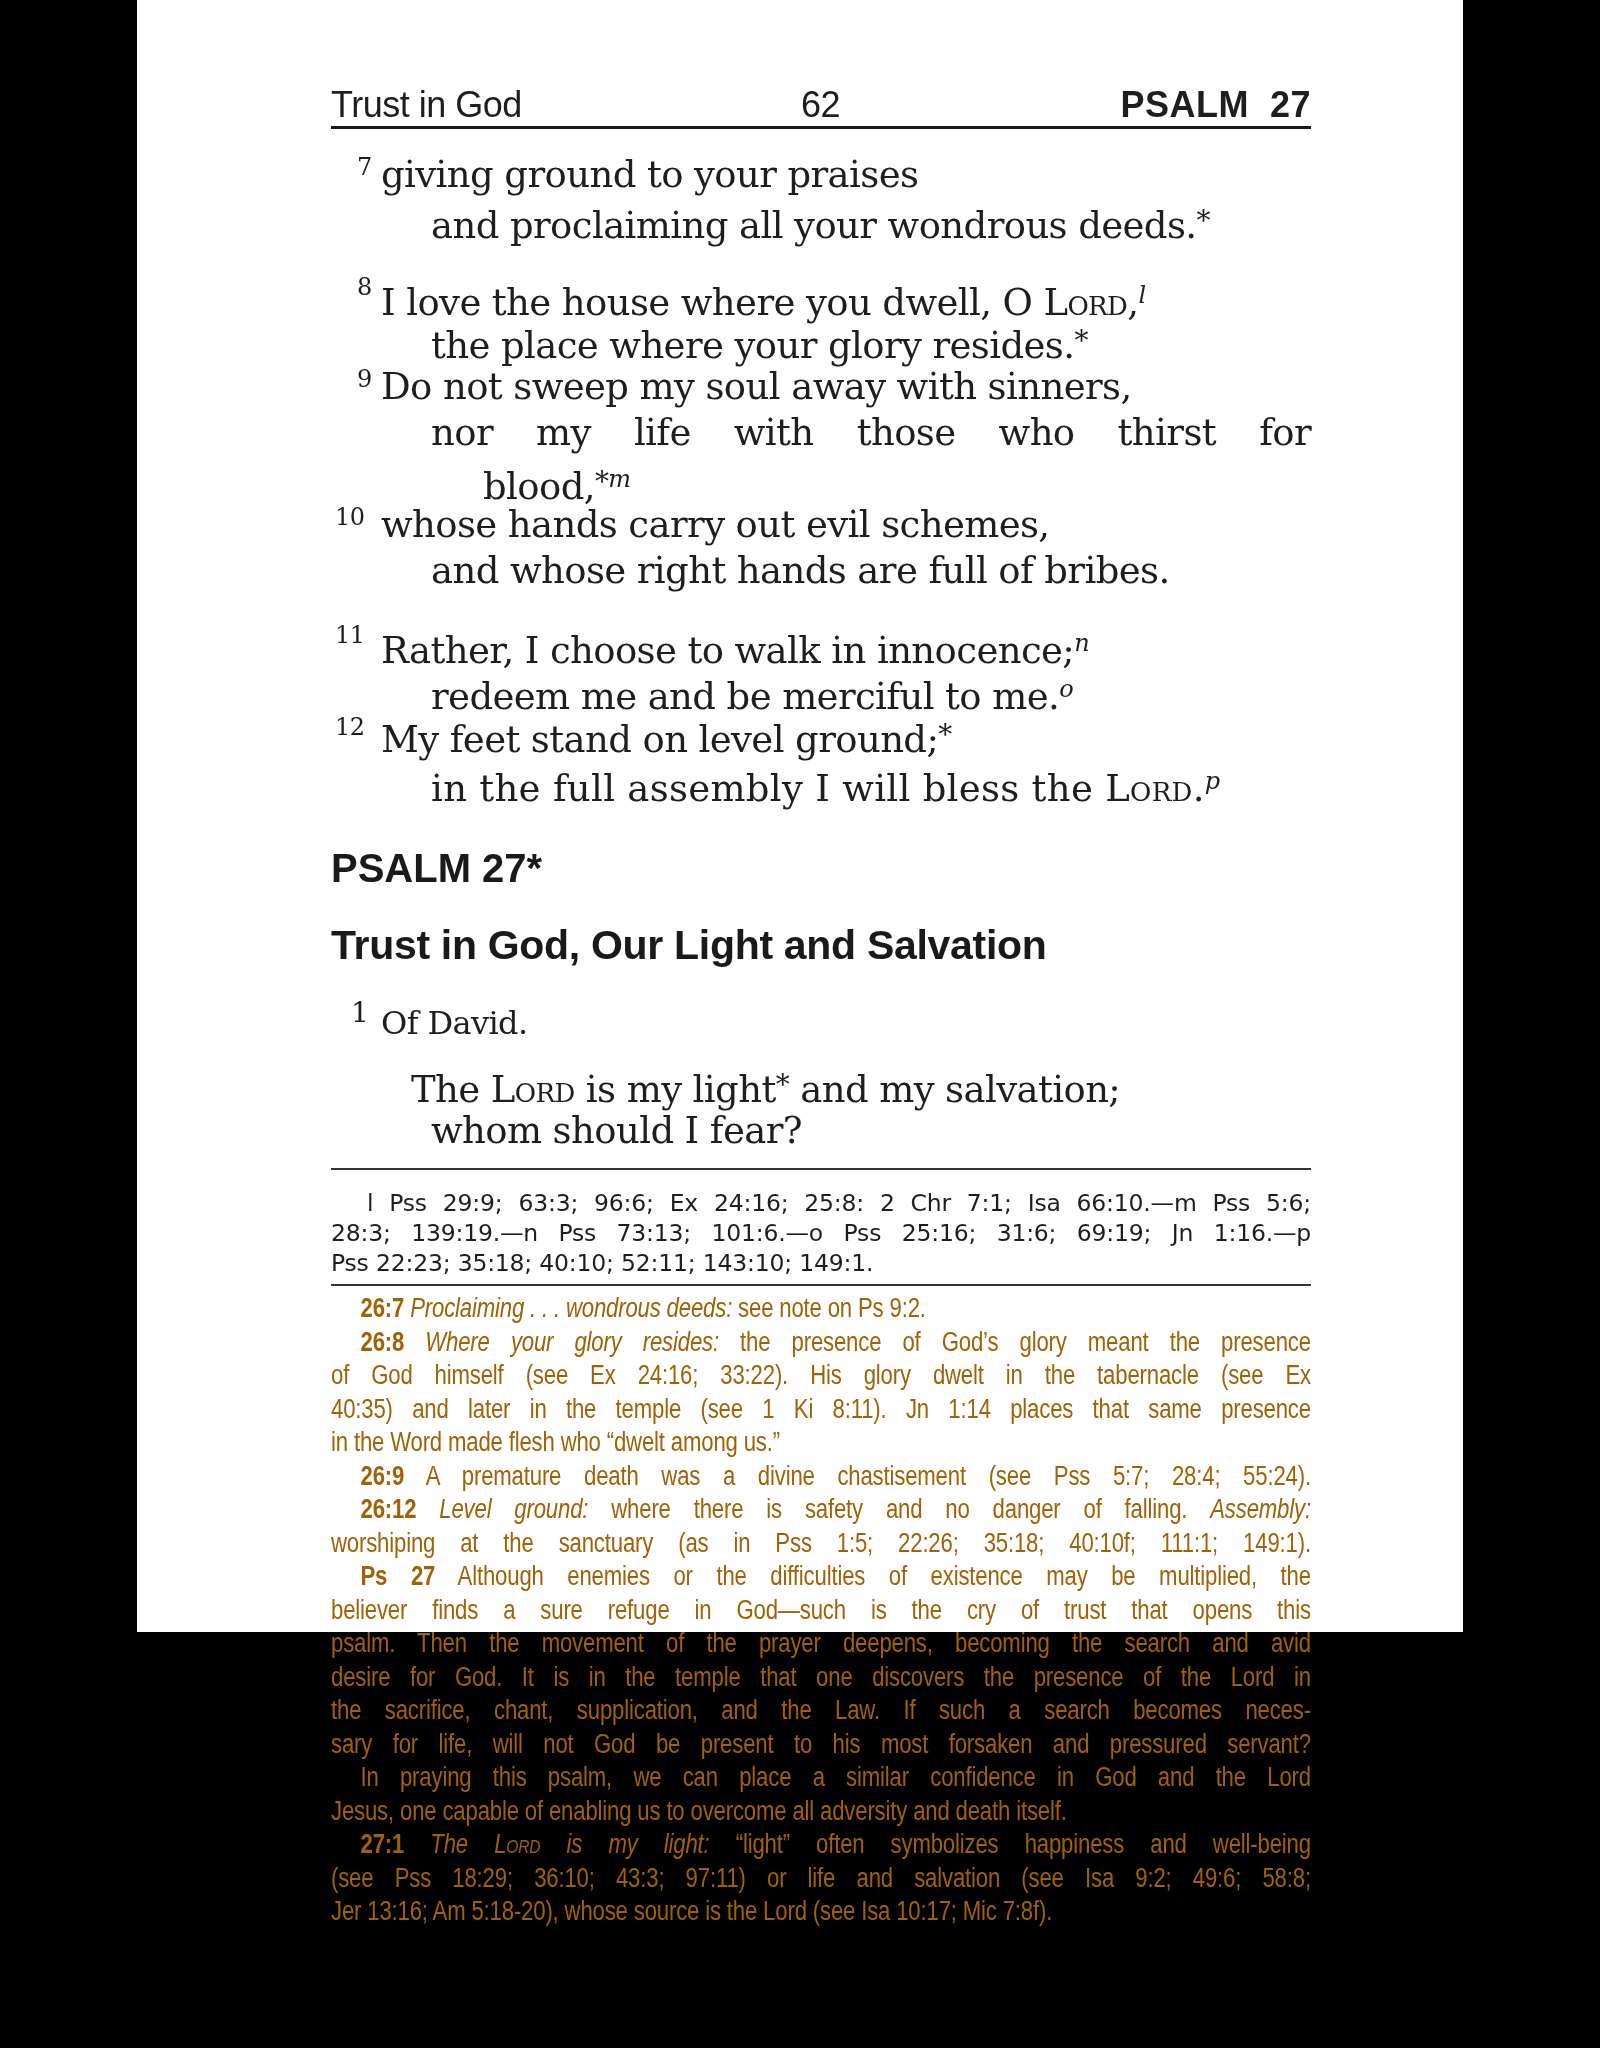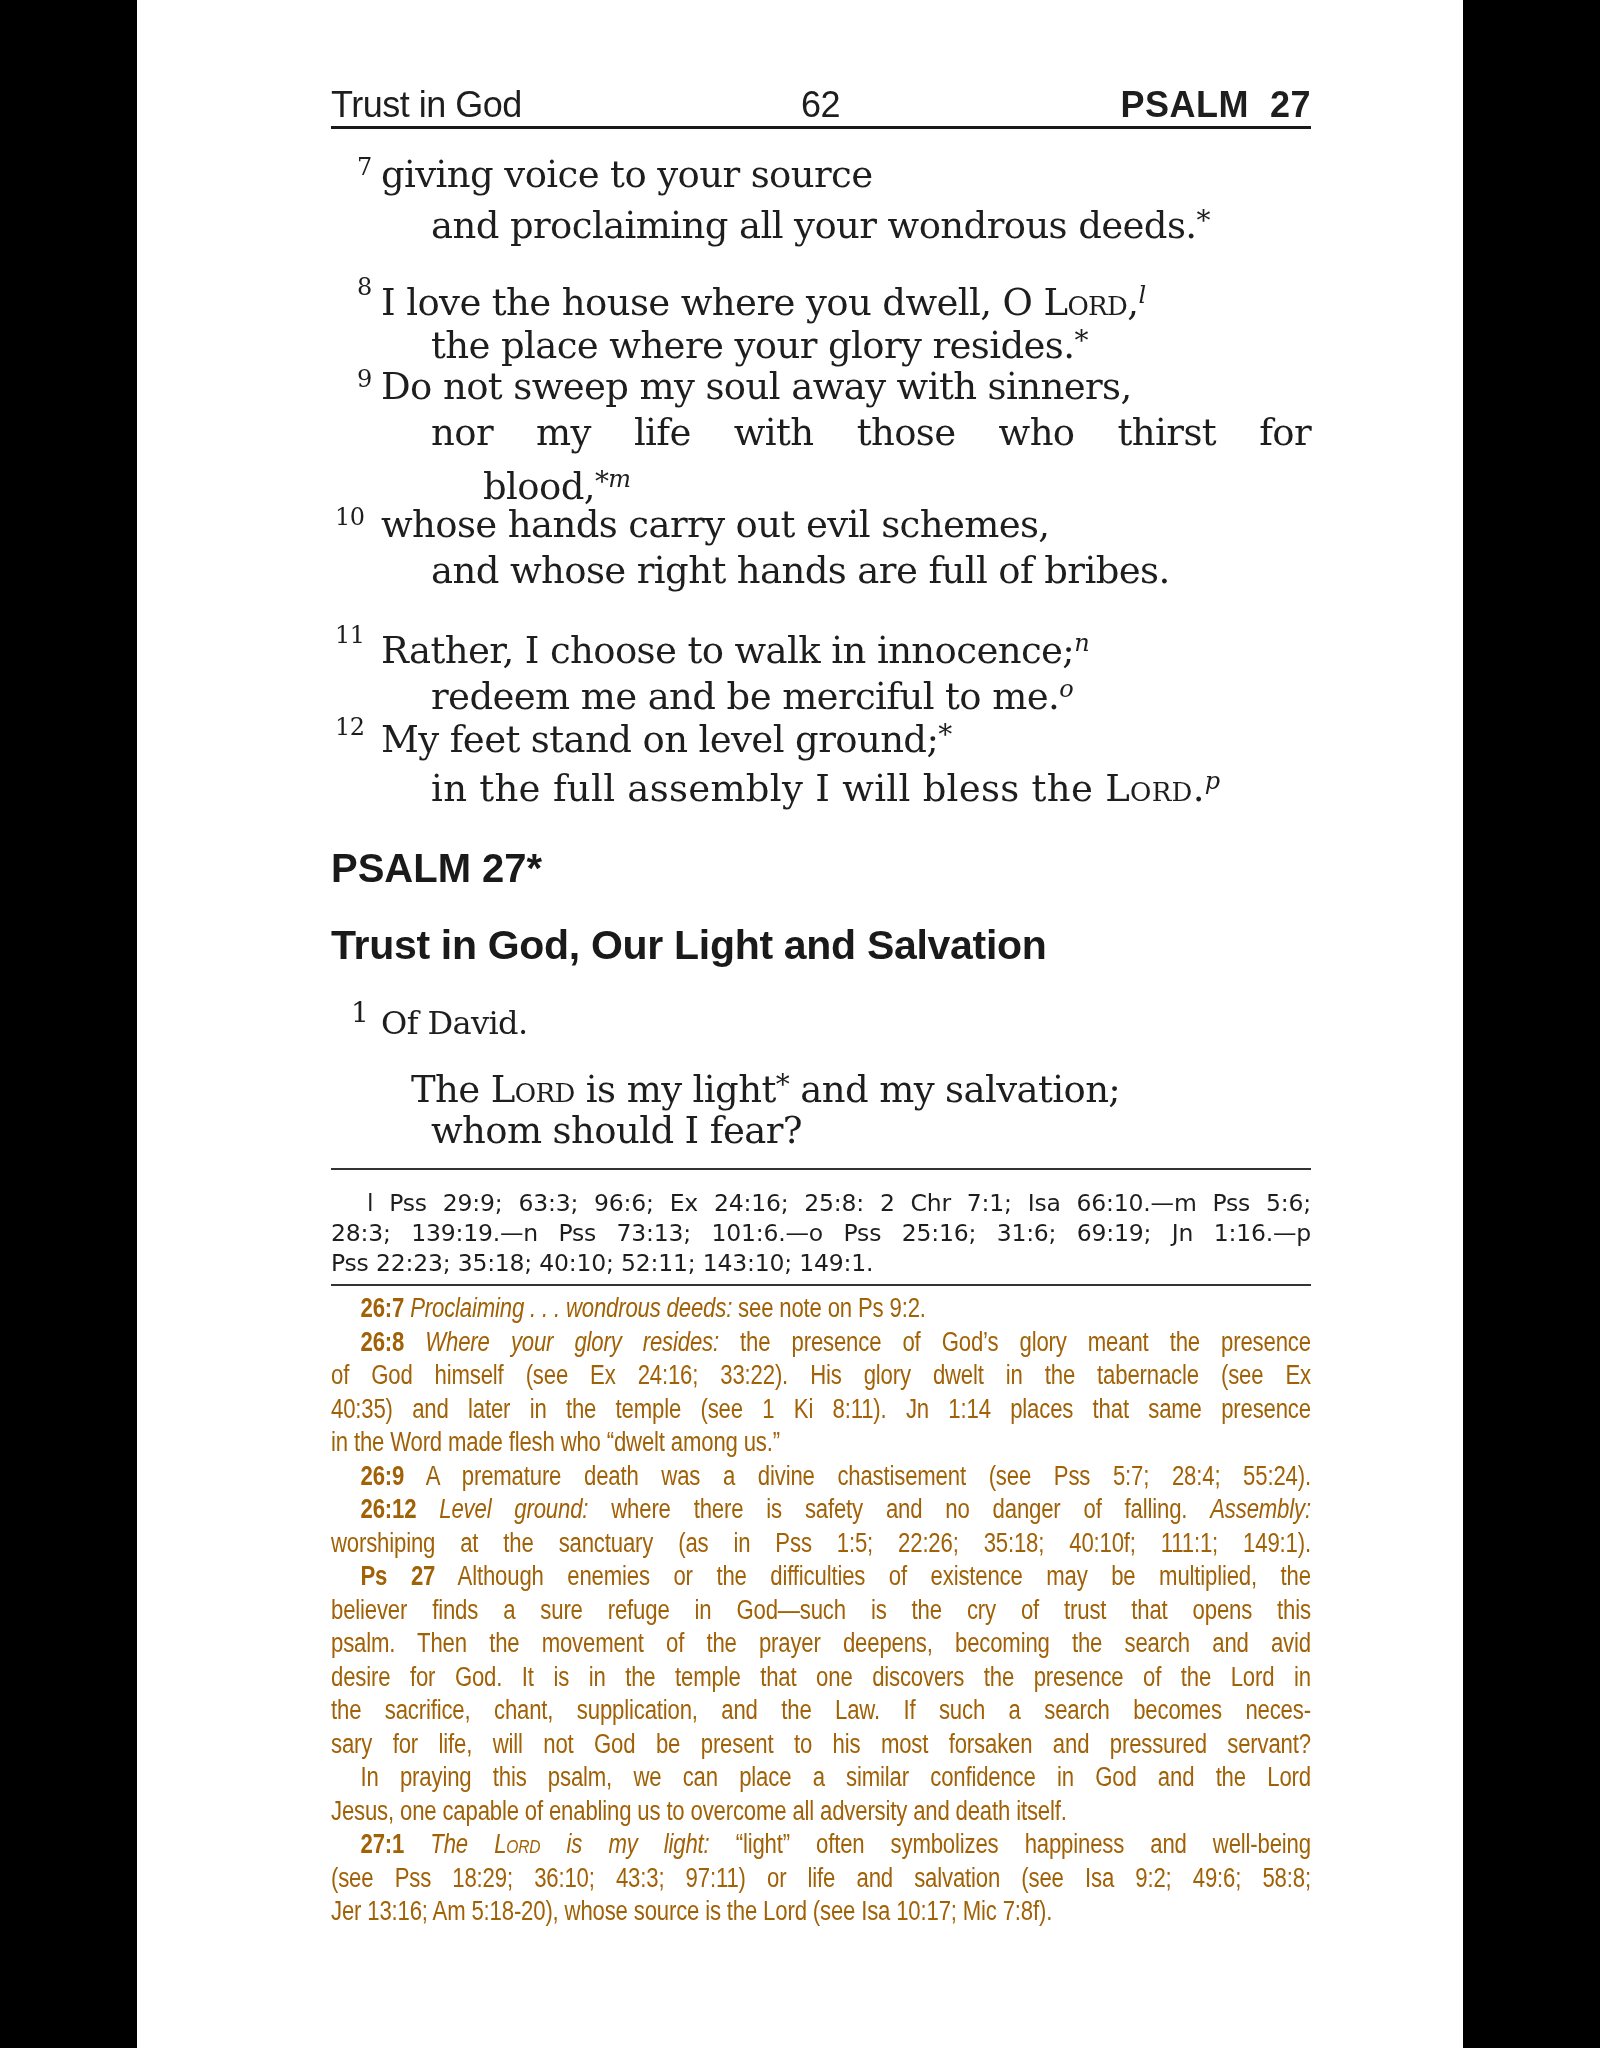--- a/index.html
+++ b/index.html
@@ -1,21 +1,21 @@
 <!DOCTYPE html>
 <html><head>
 <meta charset="utf-8">
 <style>
   html, body { margin: 0; padding: 0; }
   body {
     width: 1600px; height: 2048px; background: #000000;
     position: relative; overflow: hidden;
   }
   .page {
-    position: absolute; left: 137px; top: 0; width: 1326px; height: 2048px;
+    position: absolute; left: 137px; top: 0; width: 1326px; height: 1632px;
     background: #ffffff; color: #1e1e1e;
   }
   .content { position: absolute; left: 331px; width: 980px; top: 0; }
   
   .content { left: 194px; }
 
   .running-head {
     position: absolute; top: 78px; left: 0; width: 980px; height: 48px;
     font-family: "Liberation Sans", sans-serif; font-size: 36px;
     border-bottom: 3px solid #1a1a1a; letter-spacing: -0.5px;
@@ -70,21 +70,21 @@
     <div class="running-head">
       <span class="left">Trust in God</span>
       <span class="center">62</span>
       <span class="right" style="white-space:pre">PSALM  27</span>
     </div>
 
     <div class="verse-block">
 
       <div class="line" style="top:152px; left:50px;">
         <span class="vnum" style="left:-24px; top:-8px;">7</span>
-        <span>giving voice to your source</span>
+        <span>giving ground to your praises</span>
       </div>
       <div class="line" style="top:198px; left:100px;">
         <span>and proclaiming all your wondrous deeds.</span><span class="ast">*</span>
       </div>
 
       <div class="line" style="top:272px; left:50px;">
         <span class="vnum" style="left:-24px; top:-8px;">8</span>
         <span style="white-space:pre">I love the house where you dwell, O </span><span class="sc">Lord</span><span>,</span><span class="fn-sup">l</span>
       </div>
       <div class="line" style="top:318px; left:100px;">

